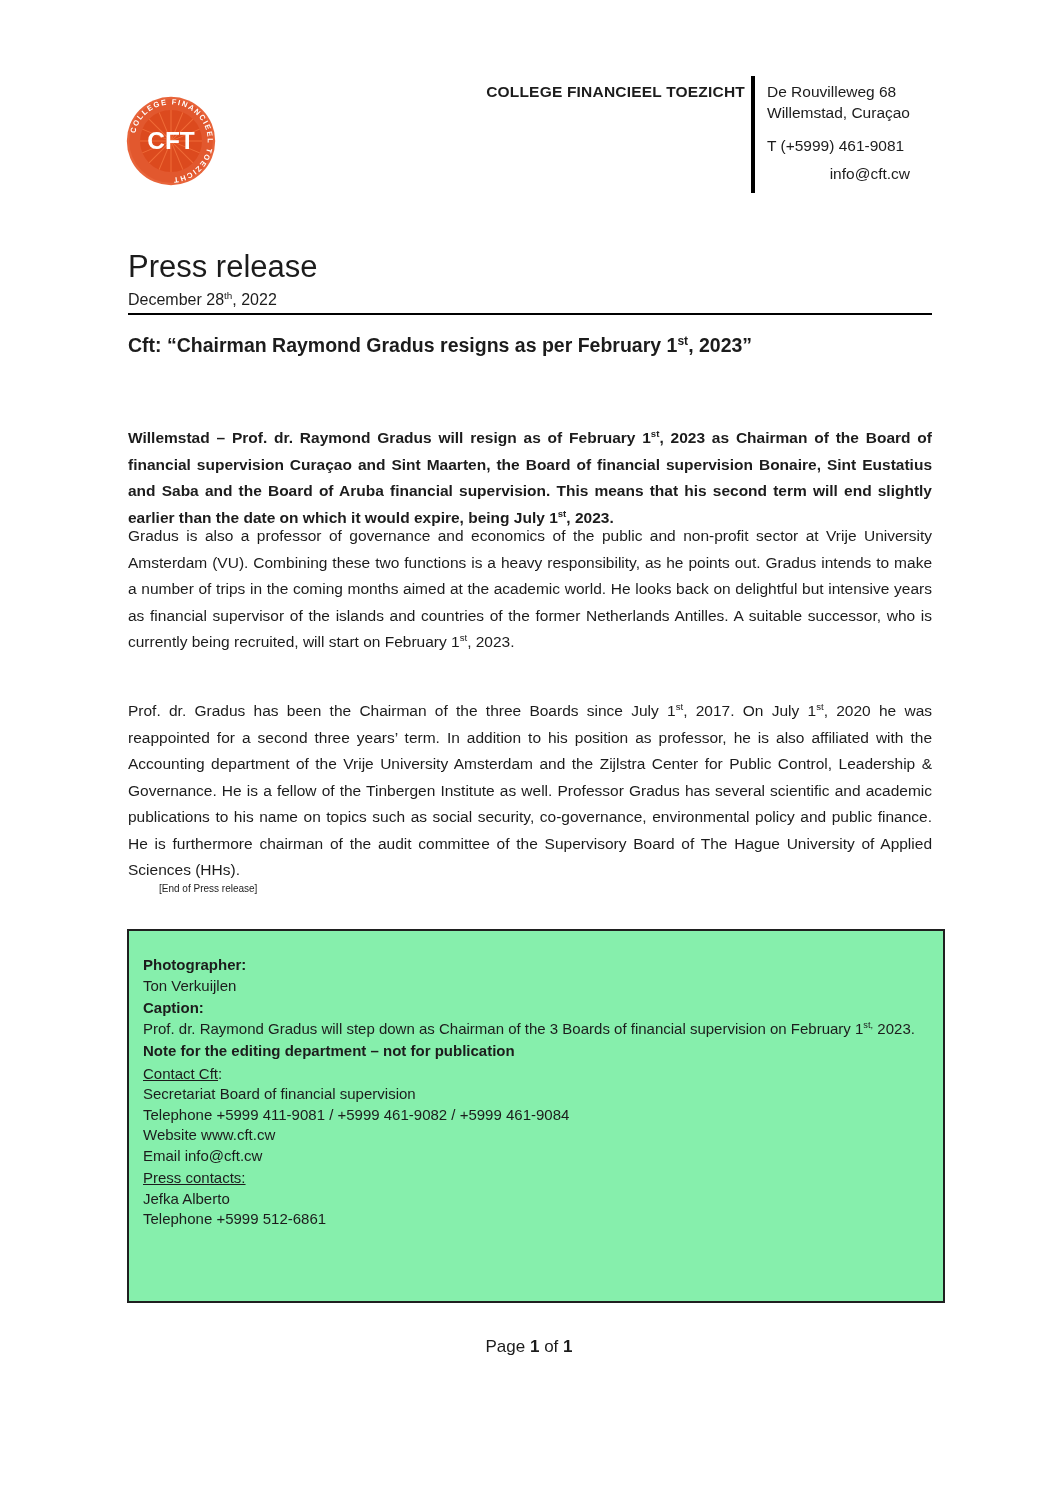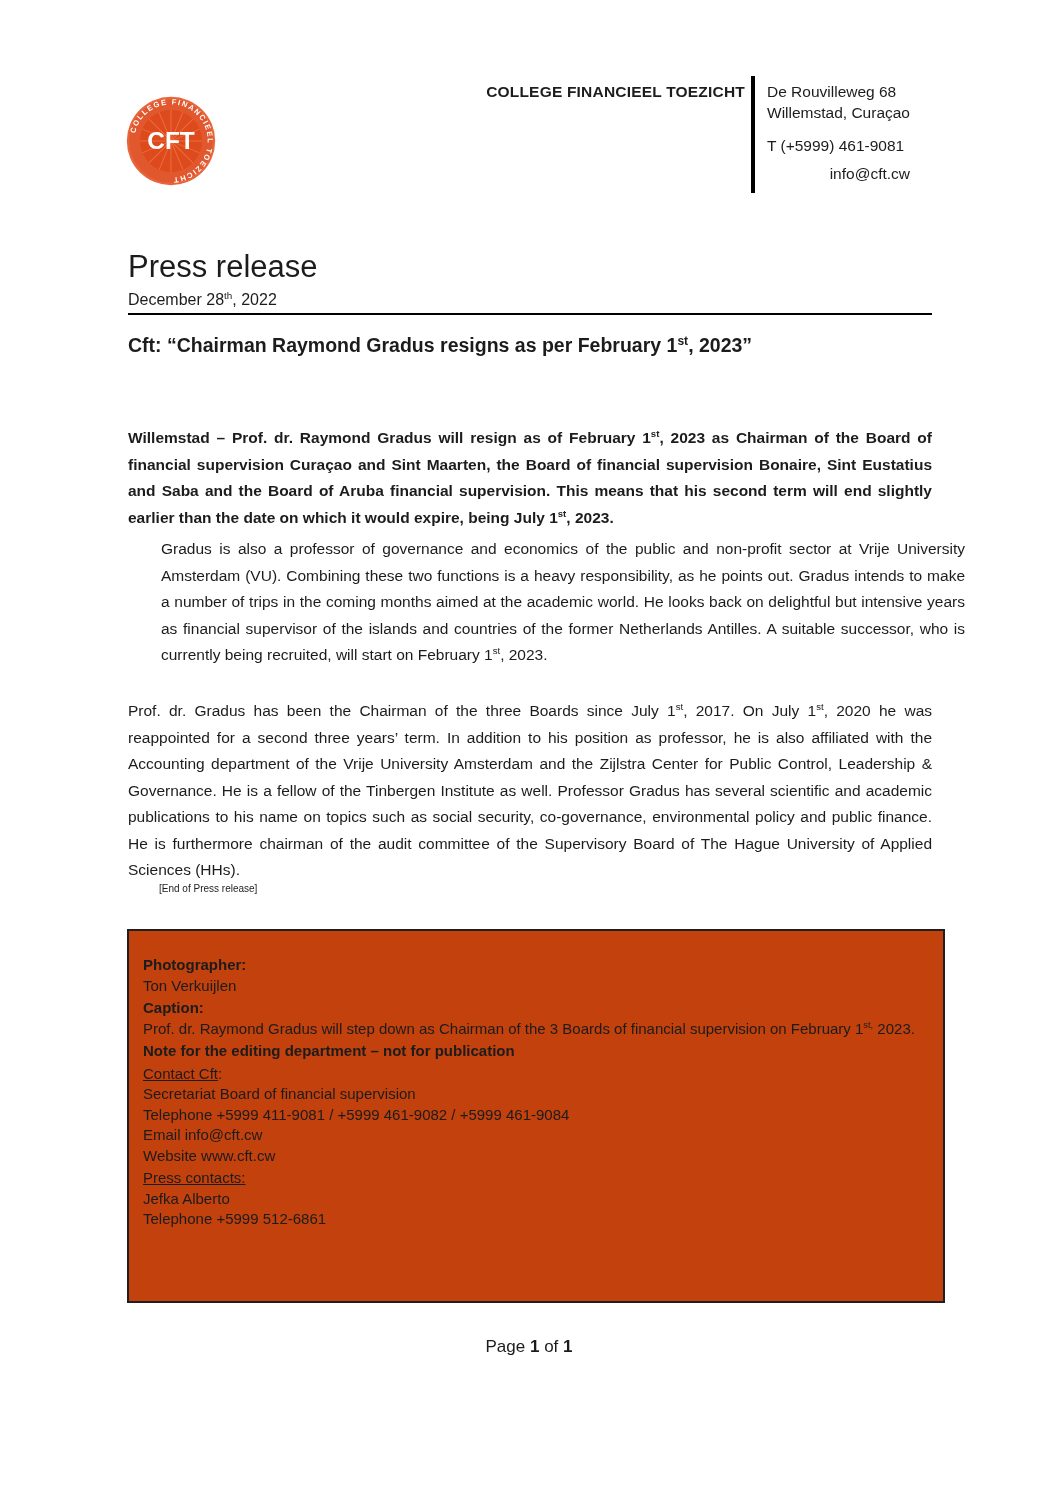--- a/index.html
+++ b/index.html
@@ -34,28 +34,28 @@
   .headline {
     position:absolute; left:128px; top:330px; width:804px;
     font-size:19.5px; font-weight:bold; line-height:31.5px;
     text-align:justify;
   }
   .para {
     position:absolute; left:128px; width:804px;
     font-size:15.5px; line-height:26.5px; text-align:justify;
   }
   .p1 { top:407px; font-weight:bold;margin-top:18px; }
-  .p2 { top:536px;margin-left:33px; }
+  .p2 { top:523px; }
   .p3 { top:698px; }
   .endnote { position:absolute; left:128px; top:883px; font-size:10px;margin-left:31px; }
 
   
   .infobox {
     position:absolute; left:127px; top:929px; width:818px; height:374px;
-    background:#c2410c; border:2px solid #1f1f1f;
+    background:#86efac; border:2px solid #1f1f1f;
     padding:24px 20px 0 14px;
     font-size:15px; line-height:20.5px;
   }
   .infobox .b { font-weight:bold; }
   .infobox .gap { margin-top:2px; }
   .u { text-decoration:underline; }
 
   
   .footer { position:absolute; left:0; top:1337px; width:1058px; text-align:center; font-size:17px; }
 </style>
@@ -116,22 +116,22 @@
     <div class="b gap">Caption:</div>
     <div><span>Prof. dr. Raymond Gradus will step down as Chairman of the 3 Boards of financial supervision on February 1</span><sup>st,</sup><span> 2023.</span></div>
 
     <div class="b gap">Note for the editing department – not for publication</div>
 
     <div class="gap">
       <span class="u">Contact Cft</span><span>:</span>
     </div>
     <div>Secretariat Board of financial supervision</div>
     <div>Telephone +5999 411-9081 / +5999 461-9082 / +5999 461-9084</div>
+    <div>Website www.cft.cw</div>
     <div>Email info@cft.cw</div>
-    <div>Website www.cft.cw</div>
 
     <div class="gap">
       <span class="u">Press contacts:</span>
     </div>
     <div>Jefka Alberto</div>
     <div>Telephone +5999 512-6861</div>
   </div>
 
   <div class="footer"><span>Page </span><b>1</b><span> of </span><b>1</b></div>
 

